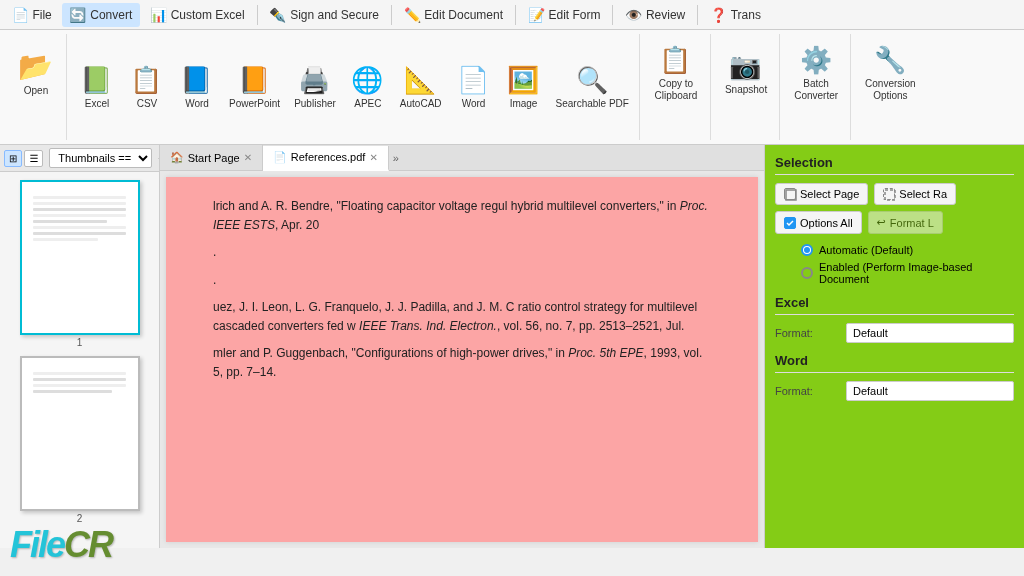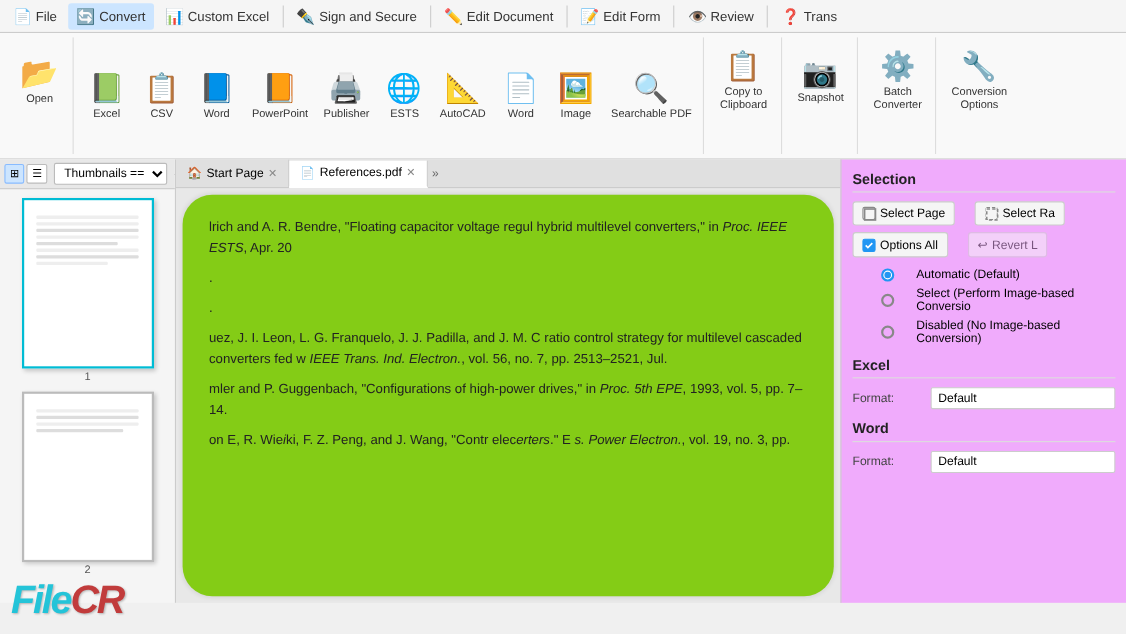--- a/index.html
+++ b/index.html
@@ -79,46 +79,46 @@
       display: flex; align-items: center; background: #e0e0e0; border-bottom: 1px solid #ccc; height: 26px;
     }
     .doc-tab {
       display: flex; align-items: center; gap: 4px;
       padding: 3px 10px; font-size: 11px; cursor: pointer;
       border-right: 1px solid #ccc; background: #e0e0e0; height: 100%;
     }
     .doc-tab.active { background: white; border-bottom: 2px solid white; margin-bottom: -1px; }
     .doc-tab .close-btn { font-size: 10px; color: #888; cursor: pointer; }
     .doc-content {
-      flex: 1; overflow-y: auto; padding: 20px 24px; background: #84cc16; margin: 6px; box-shadow: 0 0 5px rgba(0,0,0,0.1); border-radius: 27px;
+      flex: 1; overflow-y: auto; padding: 20px 47px; background: #fca5a5; margin: 6px; box-shadow: 0 0 5px rgba(0,0,0,0.1);
     }
     .doc-content p { font-size: 12px; line-height: 1.6; color: #222; margin-bottom: 8px; }
     .doc-content em { font-style: italic; }
 
     
     .right-panel {
-      width: 260px; background: #f0abfc; border-left: 1px solid #ccc; overflow-y: auto; padding: 10px;
+      width: 260px; background: #84cc16; border-left: 1px solid #ccc; overflow-y: auto; padding: 10px;
     }
     .section-title {
       font-size: 13px; font-weight: bold; color: #222; margin-bottom: 8px; padding-bottom: 4px;
       border-bottom: 1px solid #ddd;
     }
     .selection-row {
-      display: flex; gap: 18px; margin-bottom: 6px; flex-wrap: wrap;
+      display: flex; gap: 6px; margin-bottom: 6px; flex-wrap: wrap;
     }
     .sel-btn {
       display: flex; align-items: center; gap: 4px;
       border: 1px solid #ccc; background: #f5f5f5; padding: 4px 8px;
       border-radius: 3px; cursor: pointer; font-size: 11px;
     }
     .sel-btn .chk { width: 12px; height: 12px; border: 1px solid #888; display: inline-block; border-radius: 2px; }
     .ocr-section { margin-top: 10px; margin-bottom: 10px; }
     .radio-group { display: flex; flex-direction: column; gap: 5px; margin-top: 6px; }
     .radio-item {
-      display: flex; align-items: center; gap: 20px; font-size: 11px; cursor: pointer; padding-left: 26px;
+      display: flex; align-items: center; gap: 6px; font-size: 11px; cursor: pointer; padding-left: 26px;
     }
     .radio-circle {
       width: 12px; height: 12px; border-radius: 50%; border: 2px solid #888;
       display: inline-block; flex-shrink: 0;
     }
     .radio-circle.selected { border-color: #2196F3; background: white; position: relative; }
     .radio-circle.selected::after {
       content: ''; position: absolute; width: 6px; height: 6px; background: #2196F3;
       border-radius: 50%; top: 1px; left: 1px;
     }
@@ -225,21 +225,21 @@
     <div class="ribbon-btn">
       <span class="btn-icon" style="font-size:26px; color:#d04524;">📙</span>
       <span class="btn-label">PowerPoint</span>
     </div>
     <div class="ribbon-btn">
       <span class="btn-icon" style="font-size:26px; color:#0072c6;">🖨️</span>
       <span class="btn-label">Publisher</span>
     </div>
     <div class="ribbon-btn">
       <span class="btn-icon" style="font-size:26px; color:#e44d26;">🌐</span>
-      <span class="btn-label">ESTS</span>
+      <span class="btn-label">APEC</span>
     </div>
     <div class="ribbon-btn">
       <span class="btn-icon" style="font-size:26px; color:#cc2222;">📐</span>
       <span class="btn-label">AutoCAD</span>
     </div>
     <div class="ribbon-btn">
       <span class="btn-icon" style="font-size:26px;">📄</span>
       <span class="btn-label">Word</span>
     </div>
     <div class="ribbon-btn">
@@ -339,21 +339,20 @@
         <span class="close-btn">✕</span>
       </div>
       <span class="tab-nav-arrow">»</span>
     </div>
     <div class="doc-content">
       <p>lrich and A. R. Bendre, "Floating capacitor voltage regul hybrid multilevel converters," in <em>Proc. IEEE ESTS</em>, Apr. 20</p>
       <p>.</p>
       <p>.</p>
       <p>uez, J. I. Leon, L. G. Franquelo, J. J. Padilla, and J. M. C ratio control strategy for multilevel cascaded converters fed w <em>IEEE Trans. Ind. Electron.</em>, vol. 56, no. 7, pp. 2513–2521, Jul.</p>
       <p>mler and P. Guggenbach, "Configurations of high-power drives," in <em>Proc. 5th EPE</em>, 1993, vol. 5, pp. 7–14.</p>
-      <p>on E, R. Wie<em>i</em>ki, F. Z. Peng, and J. Wang, "Contr elec<em>erters</em>." E<em> s. Power Electron.</em>, vol. 19, no. 3, pp.</p>
     </div>
   </div>
 
   <div class="right-panel">
     <div class="section-title">Selection</div>
     <div class="selection-row">
       <div class="sel-btn">
         <span class="chk" style="border:1px solid #888; width:12px; height:12px; display:inline-block; position:relative;">
           <svg width="12" height="12" viewBox="0 0 12 12">
               <rect x="1" y="1" width="10" height="10" fill="none" stroke="#888" stroke-width="1.5"></rect>
@@ -374,37 +373,33 @@
       <div class="sel-btn">
         <span style="display:inline-flex; align-items:center; justify-content:center; width:12px; height:12px; border:1px solid #2196F3; background:#2196F3; border-radius:2px; position:relative;">
           <svg width="10" height="10" viewBox="0 0 10 10">
               <polyline points="2,5 4,7 8,3" fill="none" stroke="white" stroke-width="1.5"></polyline>
             </svg>
         </span>
         <span>Options All</span>
       </div>
       <div class="sel-btn" style="opacity:0.5;">
         <span>↩</span>
-        <span>Revert L</span>
+        <span>Format L</span>
       </div>
     </div>
 
     <div class="ocr-section">
       <div class="radio-group">
         <div class="radio-item">
           <span class="radio-circle selected"></span>
           <span>Automatic (Default)</span>
         </div>
         <div class="radio-item">
           <span class="radio-circle"></span>
-          <span>Select (Perform Image-based Conversio</span>
-        </div>
-        <div class="radio-item">
-          <span class="radio-circle"></span>
-          <span>Disabled (No Image-based Conversion)</span>
+          <span>Enabled (Perform Image-based Document</span>
         </div>
       </div>
     </div>
 
     <div class="excel-section">
       <div class="section-title">Excel</div>
       <div class="form-row">
         <span class="form-label">Format:</span>
         <input class="form-input" type="text" value="Default" style="">
       </div>
@@ -416,15 +411,15 @@
         <span class="form-label">Format:</span>
         <input class="form-input" type="text" value="Default" style="">
       </div>
     </div>
   </div>
 
 </div>
 
 <div class="watermark">
   <span style="font-style:italic; letter-spacing:-2px;">
-    <span style="color:#00bcd4;">F</span><span style="color:#00bcd4;">ile</span><span style="color:#b91c1c; font-weight:900;">CR</span>
+    <span style="color:#00bcd4;">F</span><span style="color:#00bcd4;">ile</span><span style="color:#4d7c0f; font-weight:900;">CR</span>
   </span>
 </div>
 
 </body></html>

